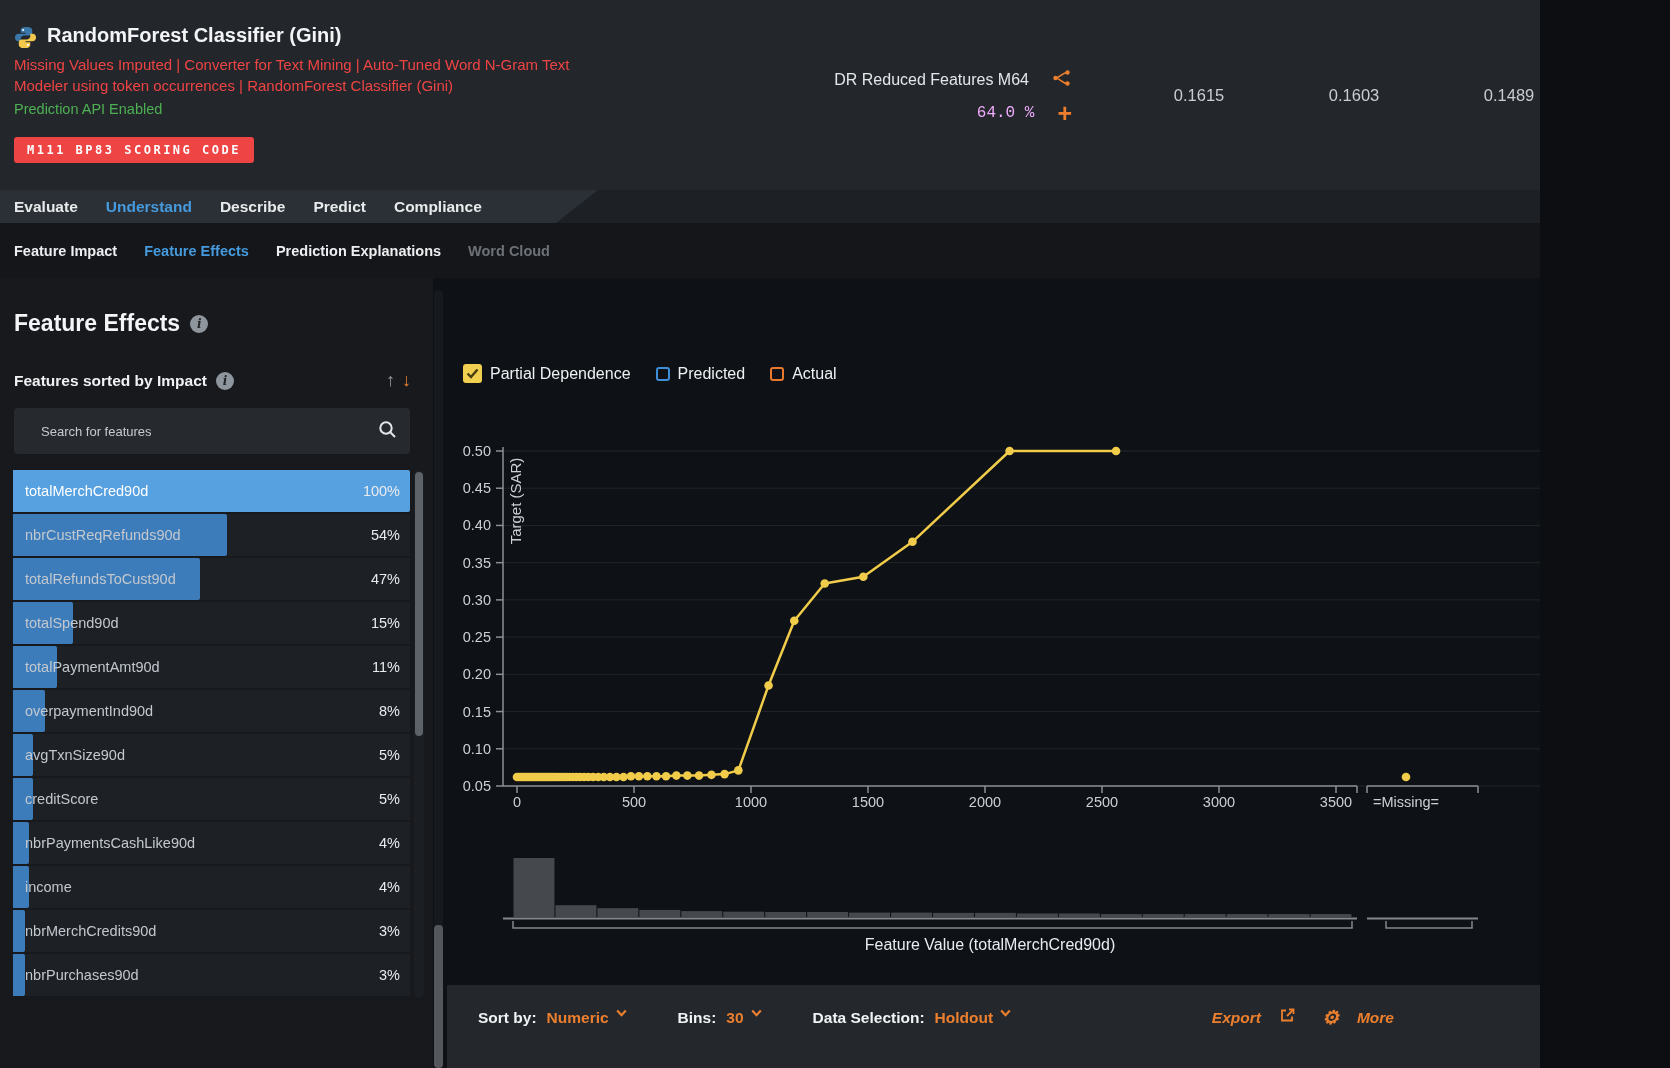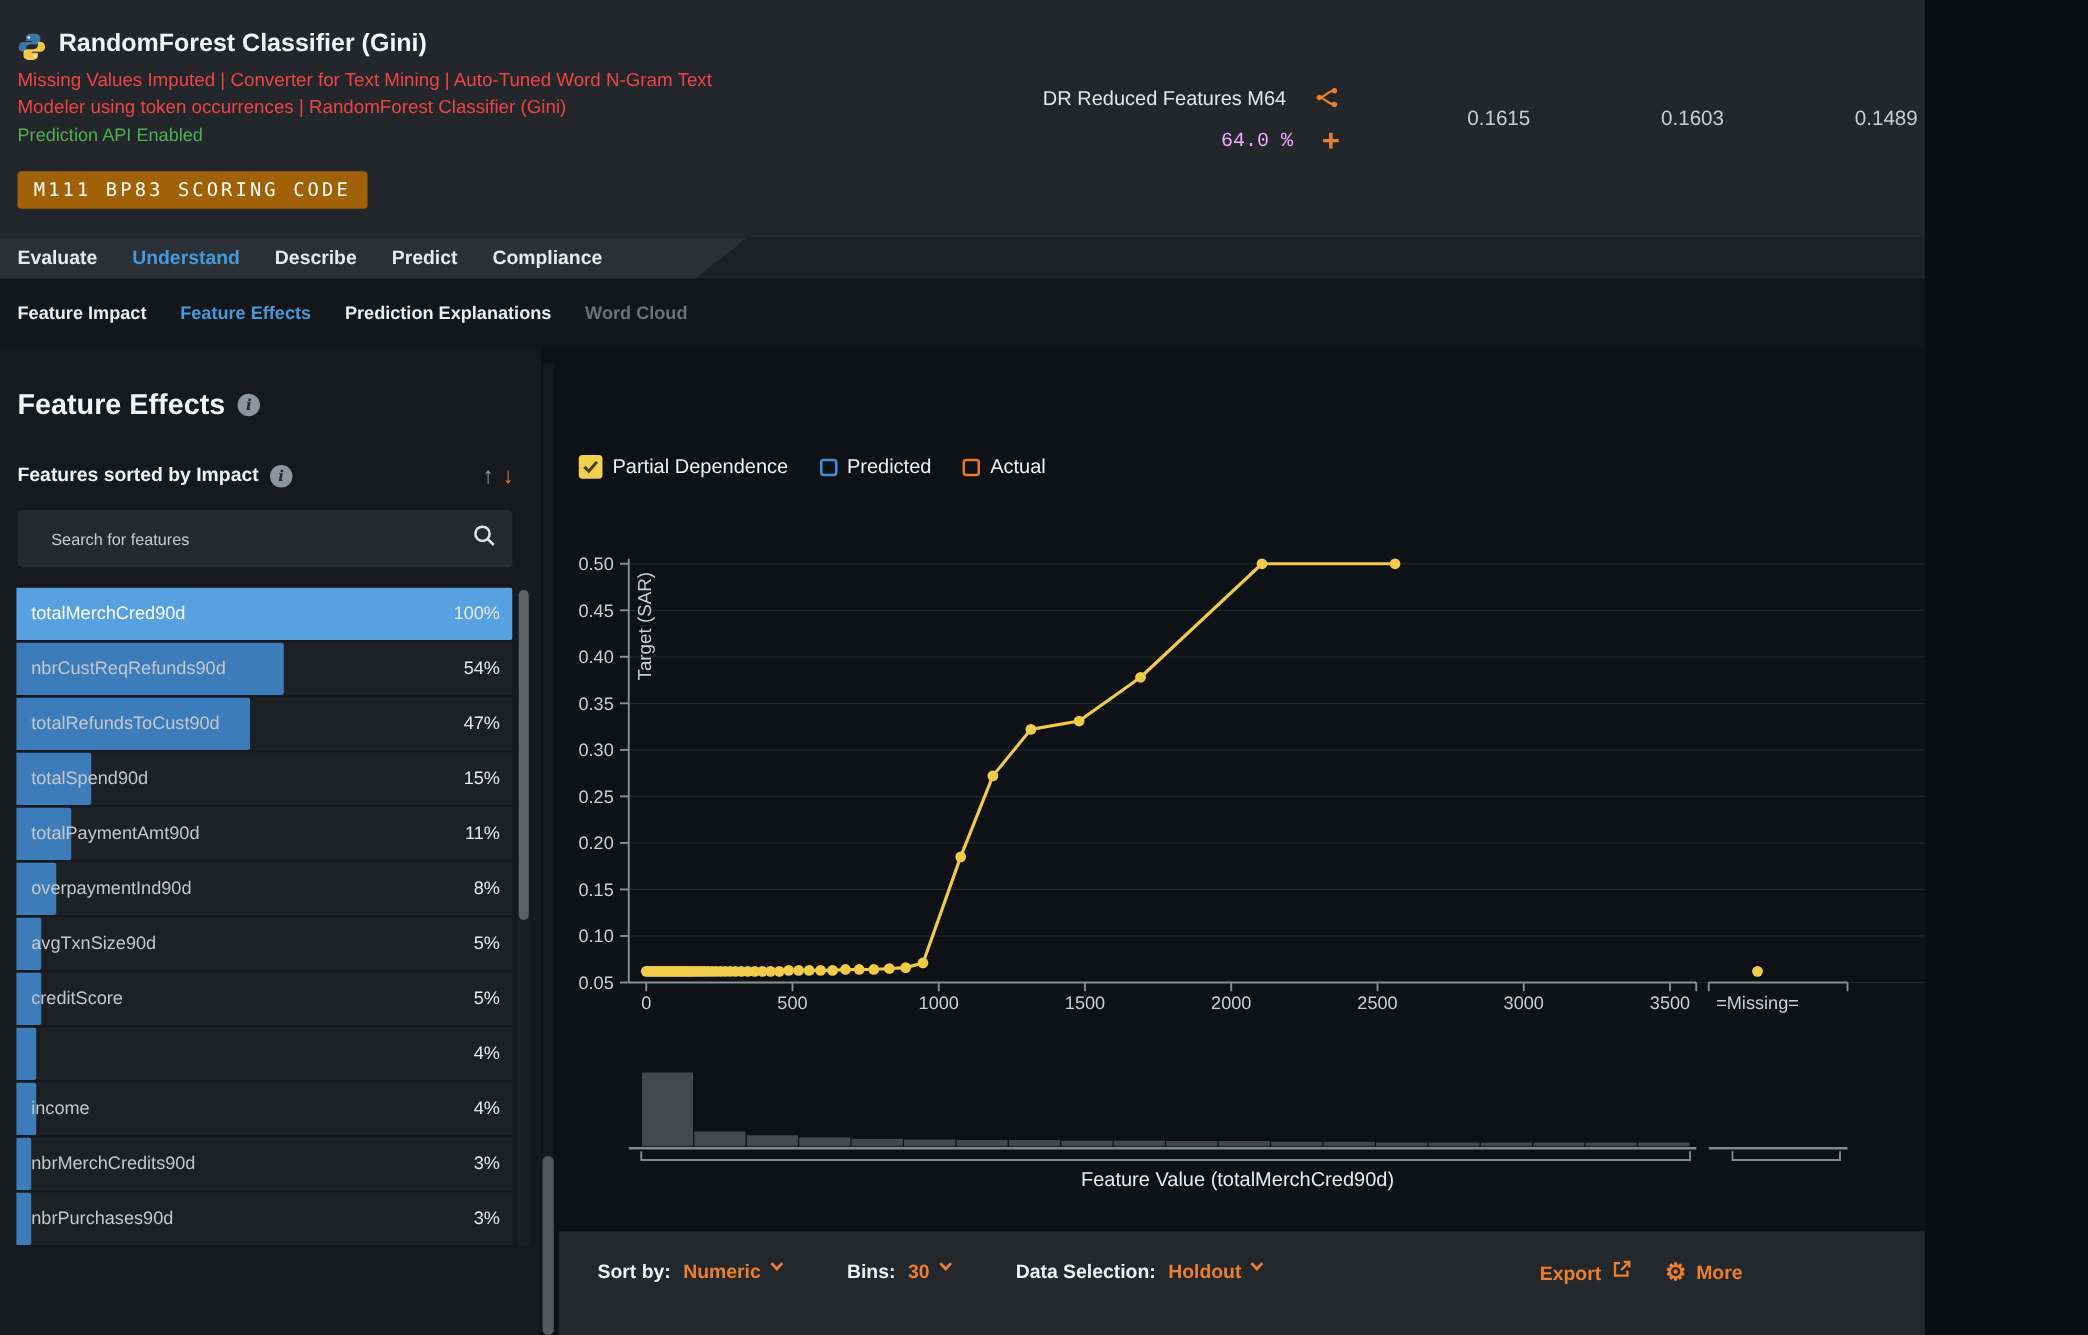--- a/index.html
+++ b/index.html
@@ -6,23 +6,23 @@
   #root{position:relative;width:1540px;height:1068px;overflow:hidden;background:#17191c;
         font-family:"Liberation Sans",sans-serif;color:#e8eaec;}
 
   
   .header{position:absolute;top:0;left:0;width:100%;height:190px;background:#23262b;}
   .py-logo{position:absolute;left:14px;top:26px;}
   .title{position:absolute;left:47px;top:24px;font-size:20px;font-weight:800;color:#f3f4f6;}
   .subtitle{position:absolute;left:14px;font-size:15px;color:#ef4444;line-height:21px;}
   .sub1{top:54px;} .sub2{top:75px;}
   .api-status{position:absolute;left:14px;top:101px;font-size:14.5px;color:#4db052;}
-  .badge{position:absolute;left:14px;top:137px;background:#a16207;color:#fff;border-radius:3px;
-         padding:6px 13px;font-family:"DejaVu Sans Mono",monospace;font-weight:400;
-         font-size:15px;letter-spacing:2.5px;}
+  .badge{position:absolute;left:14px;top:137px;background:#ef4444;color:#fff;border-radius:3px;
+         padding:6px 13px;font-family:"DejaVu Sans Mono",monospace;font-weight:700;
+         font-size:12px;letter-spacing:2.5px;}
   .model-meta{position:absolute;left:790px;top:69px;width:282px;text-align:right;}
   .model-meta .row{display:flex;justify-content:flex-end;align-items:center;gap:23px;height:22px;}
   .model-meta .row+.row{margin-top:11px;}
   .model-name{font-size:16px;color:#e4e6e9;}
   .sample-pct{font-size:16px;color:#f0abfc;font-family:Liberation Mono, monospace;}
   .plus-ic{color:#ec7f2e;font-size:25px;font-weight:700;line-height:18px;}
   .metrics{position:absolute;left:1168px;top:86px;display:flex;gap:93px;}
   .metrics span{font-size:16.5px;color:#c9cdd1;min-width:62px;text-align:center;}
 
   
@@ -81,21 +81,21 @@
           color:#e9ebee;z-index:3;}
 
   
   .footer{position:absolute;left:447px;top:985px;right:0;height:83px;background:#24282d;z-index:3;}
   .footer-left{position:absolute;left:31px;top:24px;display:flex;align-items:flex-start;}
   .f-label{font-size:15.5px;font-weight:700;color:#f1f3f5;margin-right:10px;}
   .f-value{font-size:15.5px;font-weight:700;color:#ec7f2e;margin-right:7px;cursor:pointer;}
   .f-gap{width:51px;}
   .chev{cursor:pointer;display:flex;align-items:center;}
   .footer-right{position:absolute;right:146px;top:22px;display:flex;align-items:center;gap:26px;}
-  .f-action{display:flex;align-items:flex-end;gap:8px;font-size:15.5px;font-weight:700;color:#ec7f2e;cursor:pointer;}
+  .f-action{display:flex;align-items:center;gap:18px;font-size:15.5px;font-weight:700;color:#ec7f2e;cursor:pointer;font-style:italic;}
   .gear-ic{font-size:19px;color:#ec7f2e;line-height:19px;}
 </style>
 </head>
 <body>
 
 <div id="root">
 
   <div class="header">
     <span class="py-logo">
       <svg width="23" height="23" viewBox="0 0 24 24">
@@ -213,20 +213,21 @@
         <span class="feat-name">avgTxnSize90d</span>
         <span class="feat-pct">5%</span>
       </div>
       <div class="feat-row">
         <div class="feat-bar" style="width: 5%;"></div>
         <span class="feat-name">creditScore</span>
         <span class="feat-pct">5%</span>
       </div>
       <div class="feat-row">
         <div class="feat-bar" style="width: 4%;"></div>
+        <span class="feat-name">nbrPaymentsCashLike90d</span>
         <span class="feat-pct">4%</span>
       </div>
       <div class="feat-row">
         <div class="feat-bar" style="width: 4%;"></div>
         <span class="feat-name">income</span>
         <span class="feat-pct">4%</span>
       </div>
       <div class="feat-row">
         <div class="feat-bar" style="width: 3%;"></div>
         <span class="feat-name">nbrMerchCredits90d</span>

